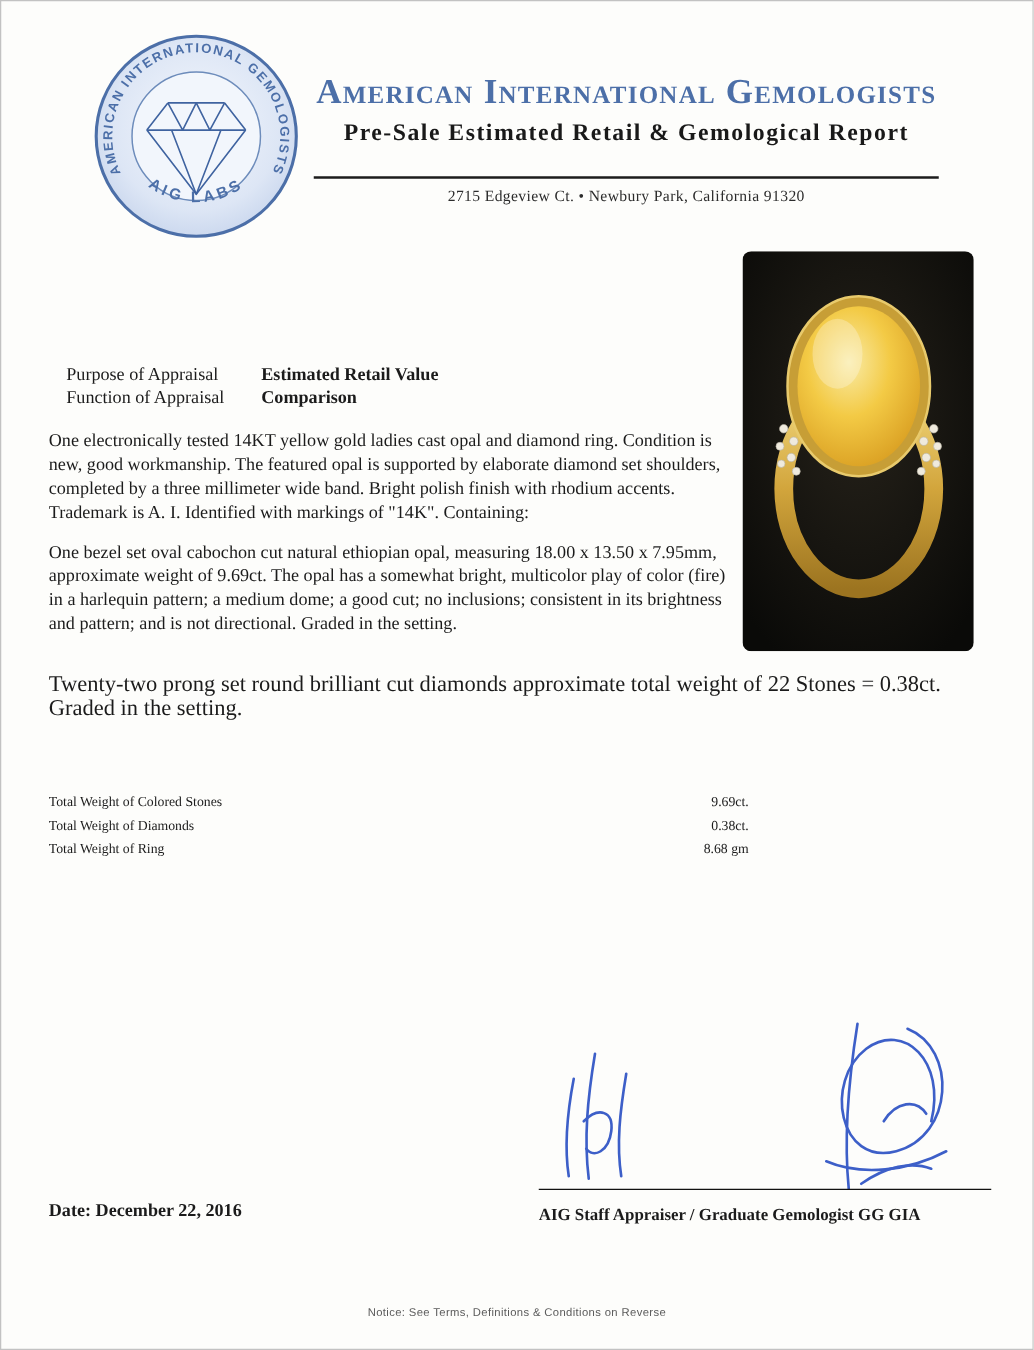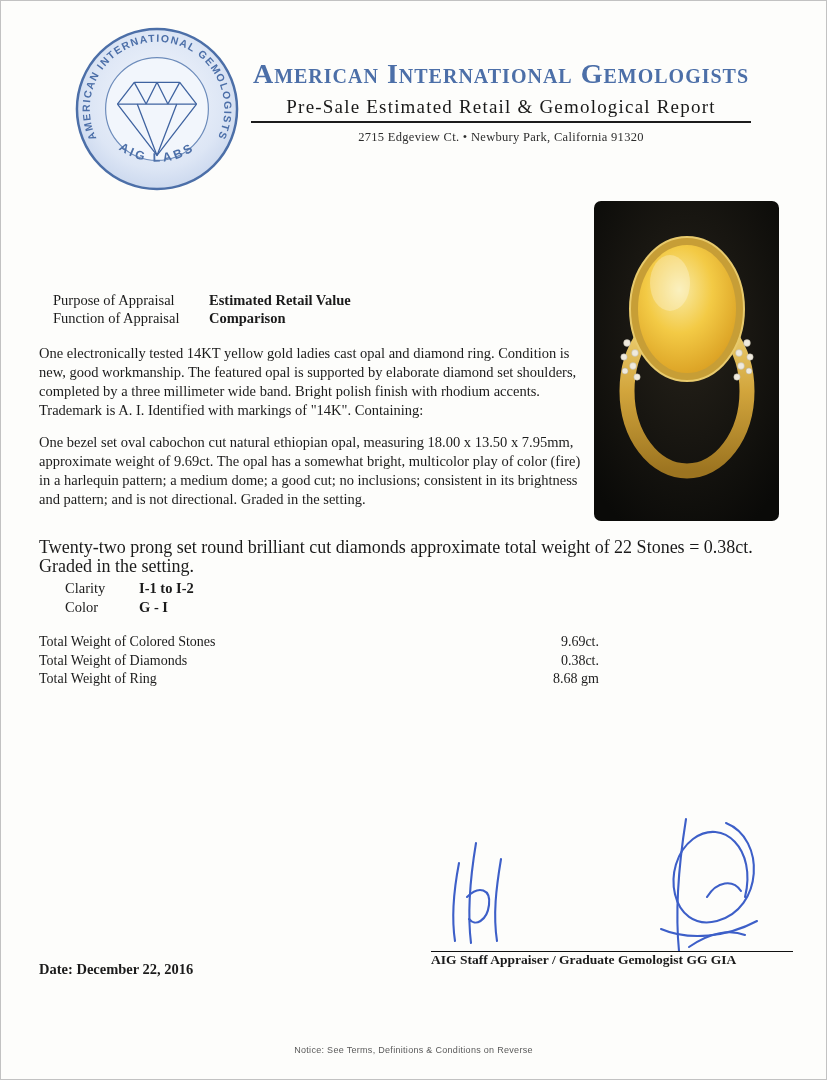--- a/index.html
+++ b/index.html
@@ -23,24 +23,24 @@
   }
   .org-name {
     font-variant:small-caps;
     font-size:28px; font-weight:600;
     color:#4c6fa8;
     letter-spacing:1px;
     line-height:1.1;
   }
   .report-title {
     margin-top:6px;
-    font-size:19px; font-weight:400;
+    font-size:19px; font-weight:700;
     letter-spacing:1.2px;
     color:#191919;
-    padding-bottom:3px;
+    padding-bottom:23px;
     border-bottom:2px solid #1c1c1c;
   }
   .addr-line { margin-top:7px; font-size:12.5px; color:#2c2c2c; letter-spacing:.3px; }
   .contact-line { margin-top:2px; font-size:12.5px; color:#2c2c2c; letter-spacing:.3px; }
 
   
   .photo { position:absolute; left:593px; top:200px; width:185px; height:320px; }
 
   
   .kv-block { position:absolute; left:52px; top:290px; font-size:14.5px; }
@@ -51,27 +51,27 @@
   .para { position:absolute; left:38px; width:548px; font-size:14.5px; line-height:19px; text-align:left; }
   .para-1 { top:343px; }
   .para-2 { top:432px; }
   .diamond-line { position:absolute; left:38px; top:537px; width:742px; font-size:18px; line-height:19px; }
 
   .grade-block { position:absolute; left:64px; top:578px; font-size:14.5px; }
   .grade-row { display:flex; line-height:19px; }
   .grade-row .k { width:74px; }
   .grade-row .v { font-weight:700; }
 
-  .totals { position:absolute; left:38px; top:632px; width:560px; font-size:14px; }
+  .totals { position:absolute; left:38px; top:632px; width:560px; font-size:11px; }
   .total-row { display:flex; justify-content:space-between; line-height:18.5px; }
   .total-row .v { font-weight:400; }
 
   
   .signature-svg { position:absolute; left:420px; top:800px; width:380px; height:152px; }
-  .sign-block { position:absolute; left:430px; top:950px; width:362px; border-top:1.5px solid #111; padding-top:0; }
+  .sign-block { position:absolute; left:430px; top:950px; width:362px; border-top:1.5px solid #111; padding-top:12px; }
   .signer-title { font-size:13.5px; font-weight:700; }
   .signer-dept { font-size:13px; font-style:italic; margin-top:2px; }
   .date-line { position:absolute; left:38px; top:960px; font-size:14.5px; font-weight:700; }
   .notice {
     position:absolute; left:0; right:0; top:1044px;
     text-align:center;
     font-family:"Liberation Sans", sans-serif;
     font-size:9px; color:#5a5a5a; letter-spacing:.3px;
   }
 </style>
@@ -168,30 +168,20 @@
     <div class="kv-row">
       <span class="k">Function of Appraisal</span>
       <span class="v">Comparison</span>
     </div>
   </div>
 
   <div class="para para-1">One electronically tested 14KT yellow gold ladies cast opal and diamond ring. Condition is new, good workmanship.  The featured opal is supported by elaborate diamond set shoulders, completed by a three millimeter wide band. Bright polish finish with rhodium accents.  Trademark is A. I.  Identified with markings of "14K".  Containing:</div>
   <div class="para para-2">One bezel set oval cabochon cut natural ethiopian opal, measuring 18.00 x 13.50 x 7.95mm,  approximate weight of 9.69ct.  The opal has a somewhat bright, multicolor play of color (fire) in a harlequin pattern; a medium dome; a good cut; no inclusions; consistent in its brightness and pattern; and is not directional. Graded in the setting.</div>
   <div class="diamond-line">Twenty-two prong set round brilliant cut diamonds approximate total weight of 22 Stones = 0.38ct.  Graded in the setting.</div>
 
-  <div class="grade-block">
-    <div class="grade-row">
-      <span class="k">Clarity</span>
-      <span class="v">I-1 to I-2</span>
-    </div>
-    <div class="grade-row">
-      <span class="k">Color</span>
-      <span class="v">G - I</span>
-    </div>
-  </div>
 
   <div class="totals">
     <div class="total-row">
       <span class="k">Total Weight of Colored Stones</span>
       <span class="v">9.69ct.</span>
     </div>
     <div class="total-row">
       <span class="k">Total Weight of Diamonds</span>
       <span class="v">0.38ct.</span>
     </div>

